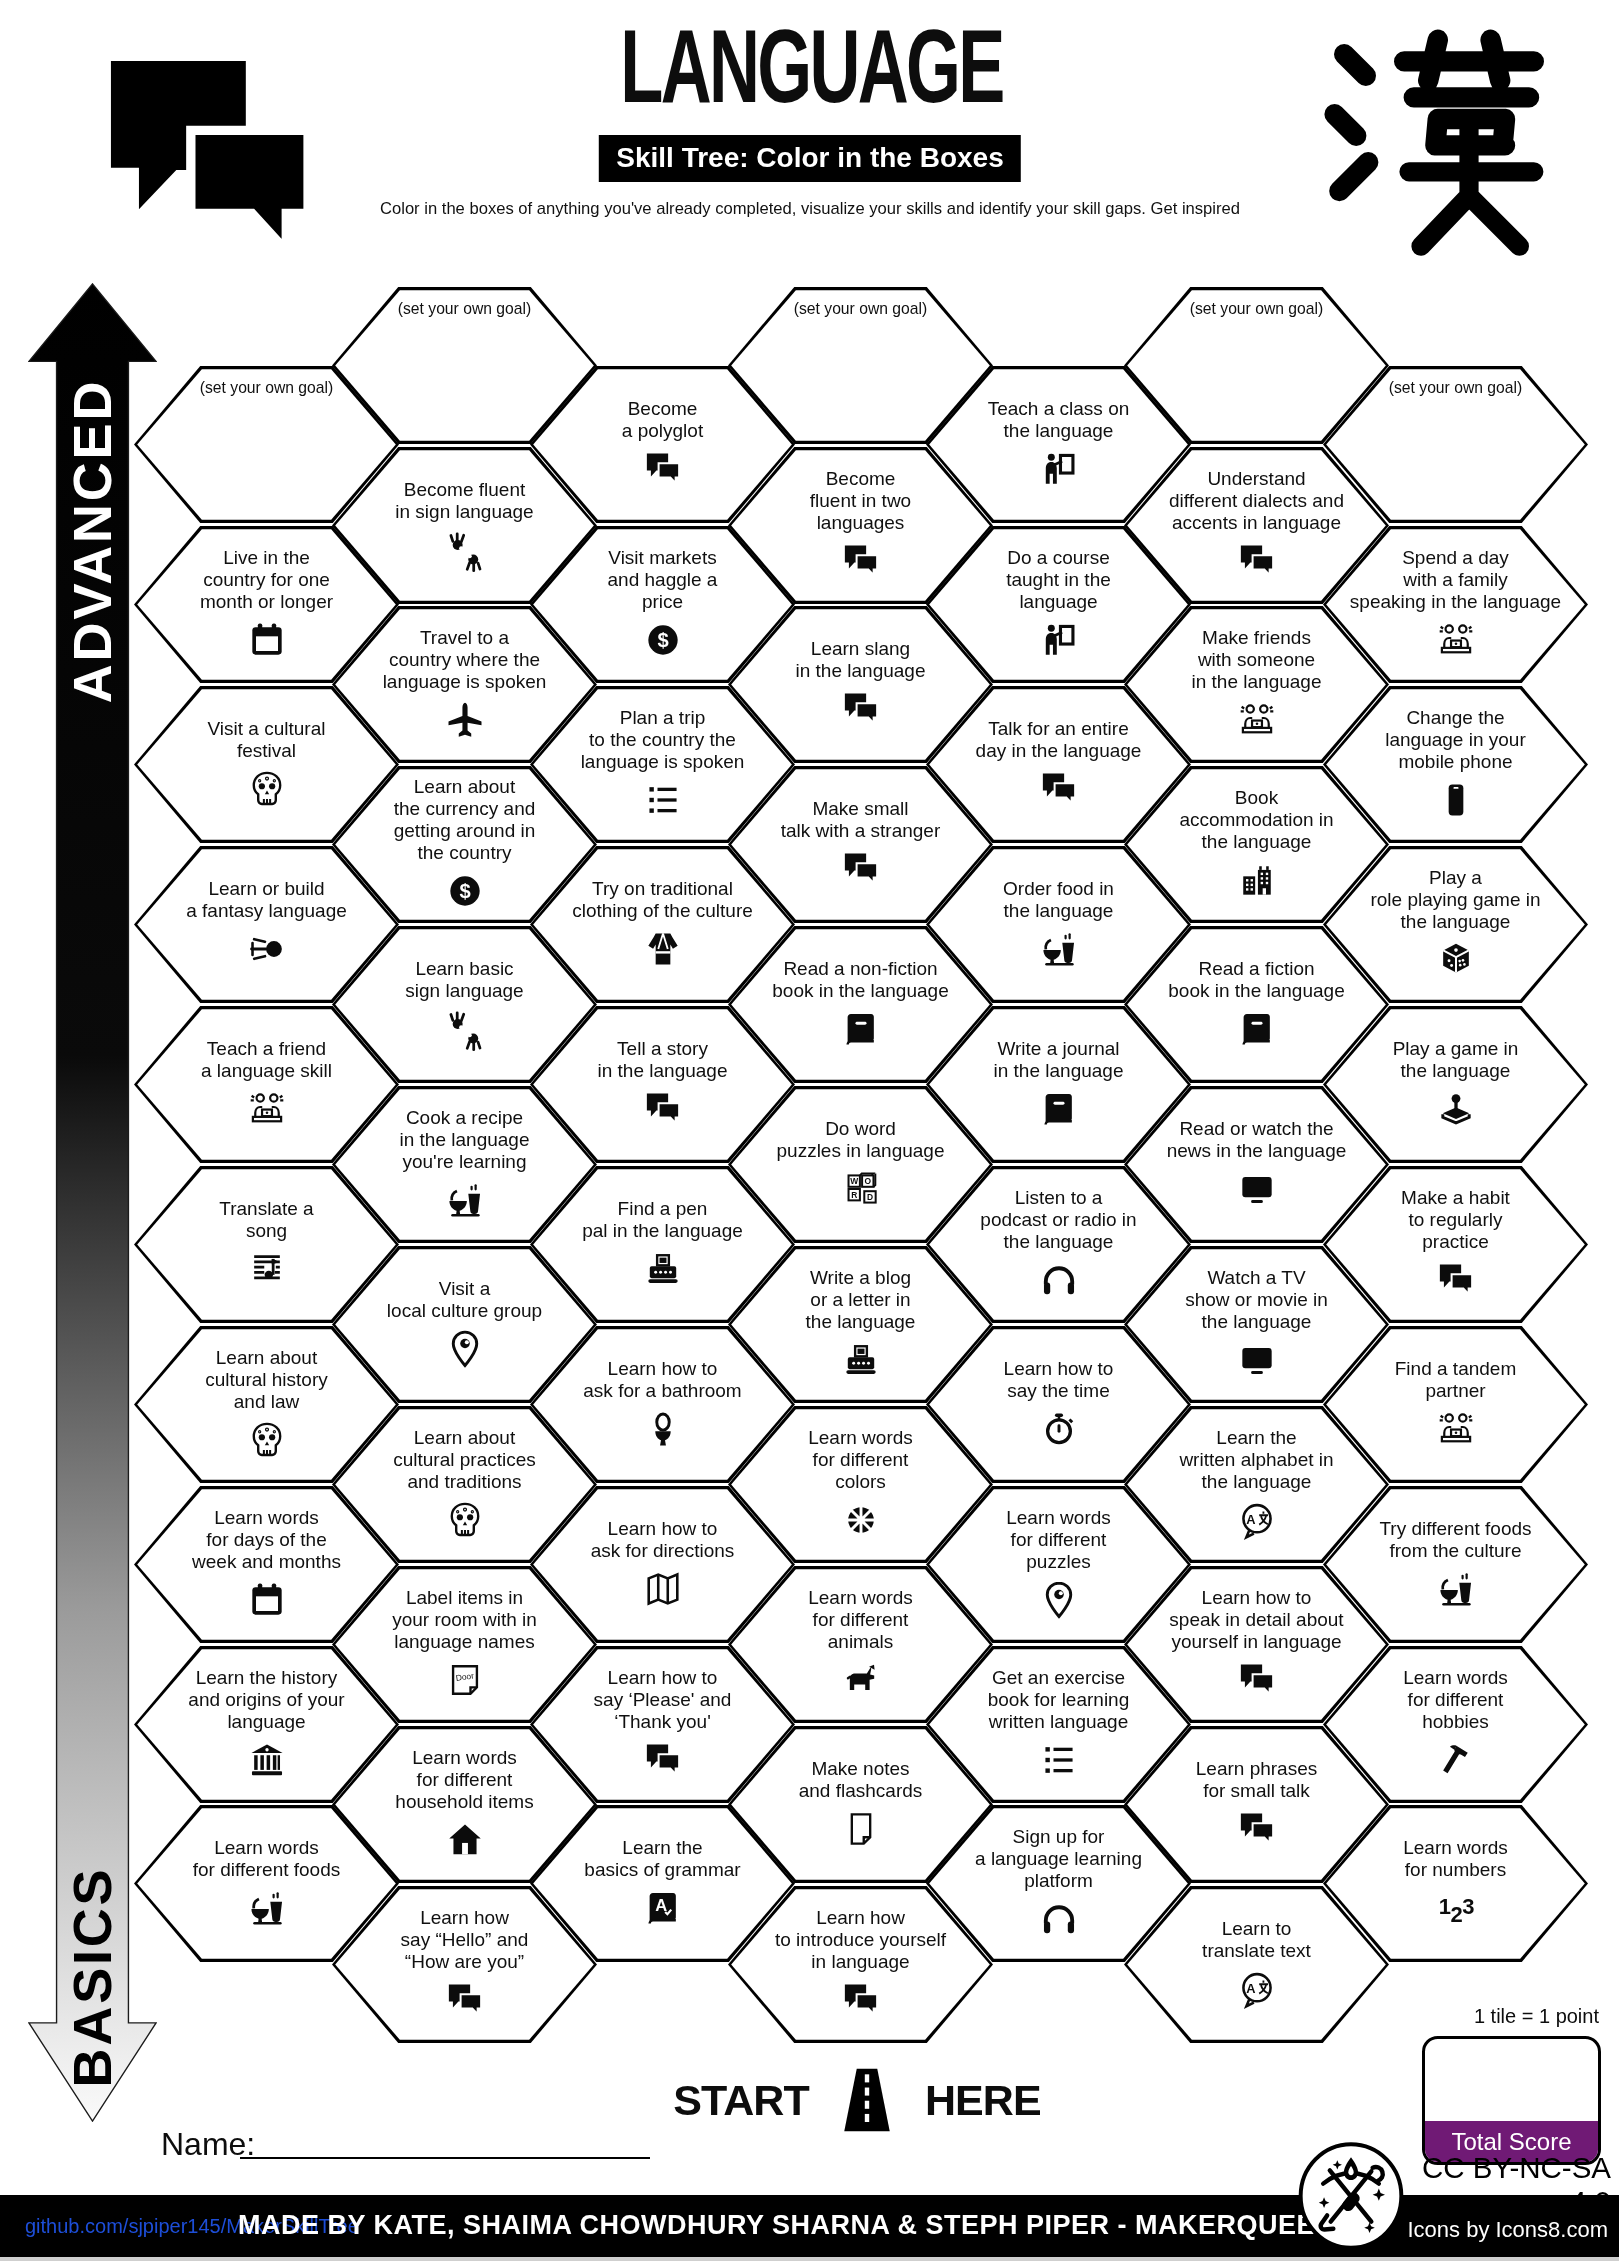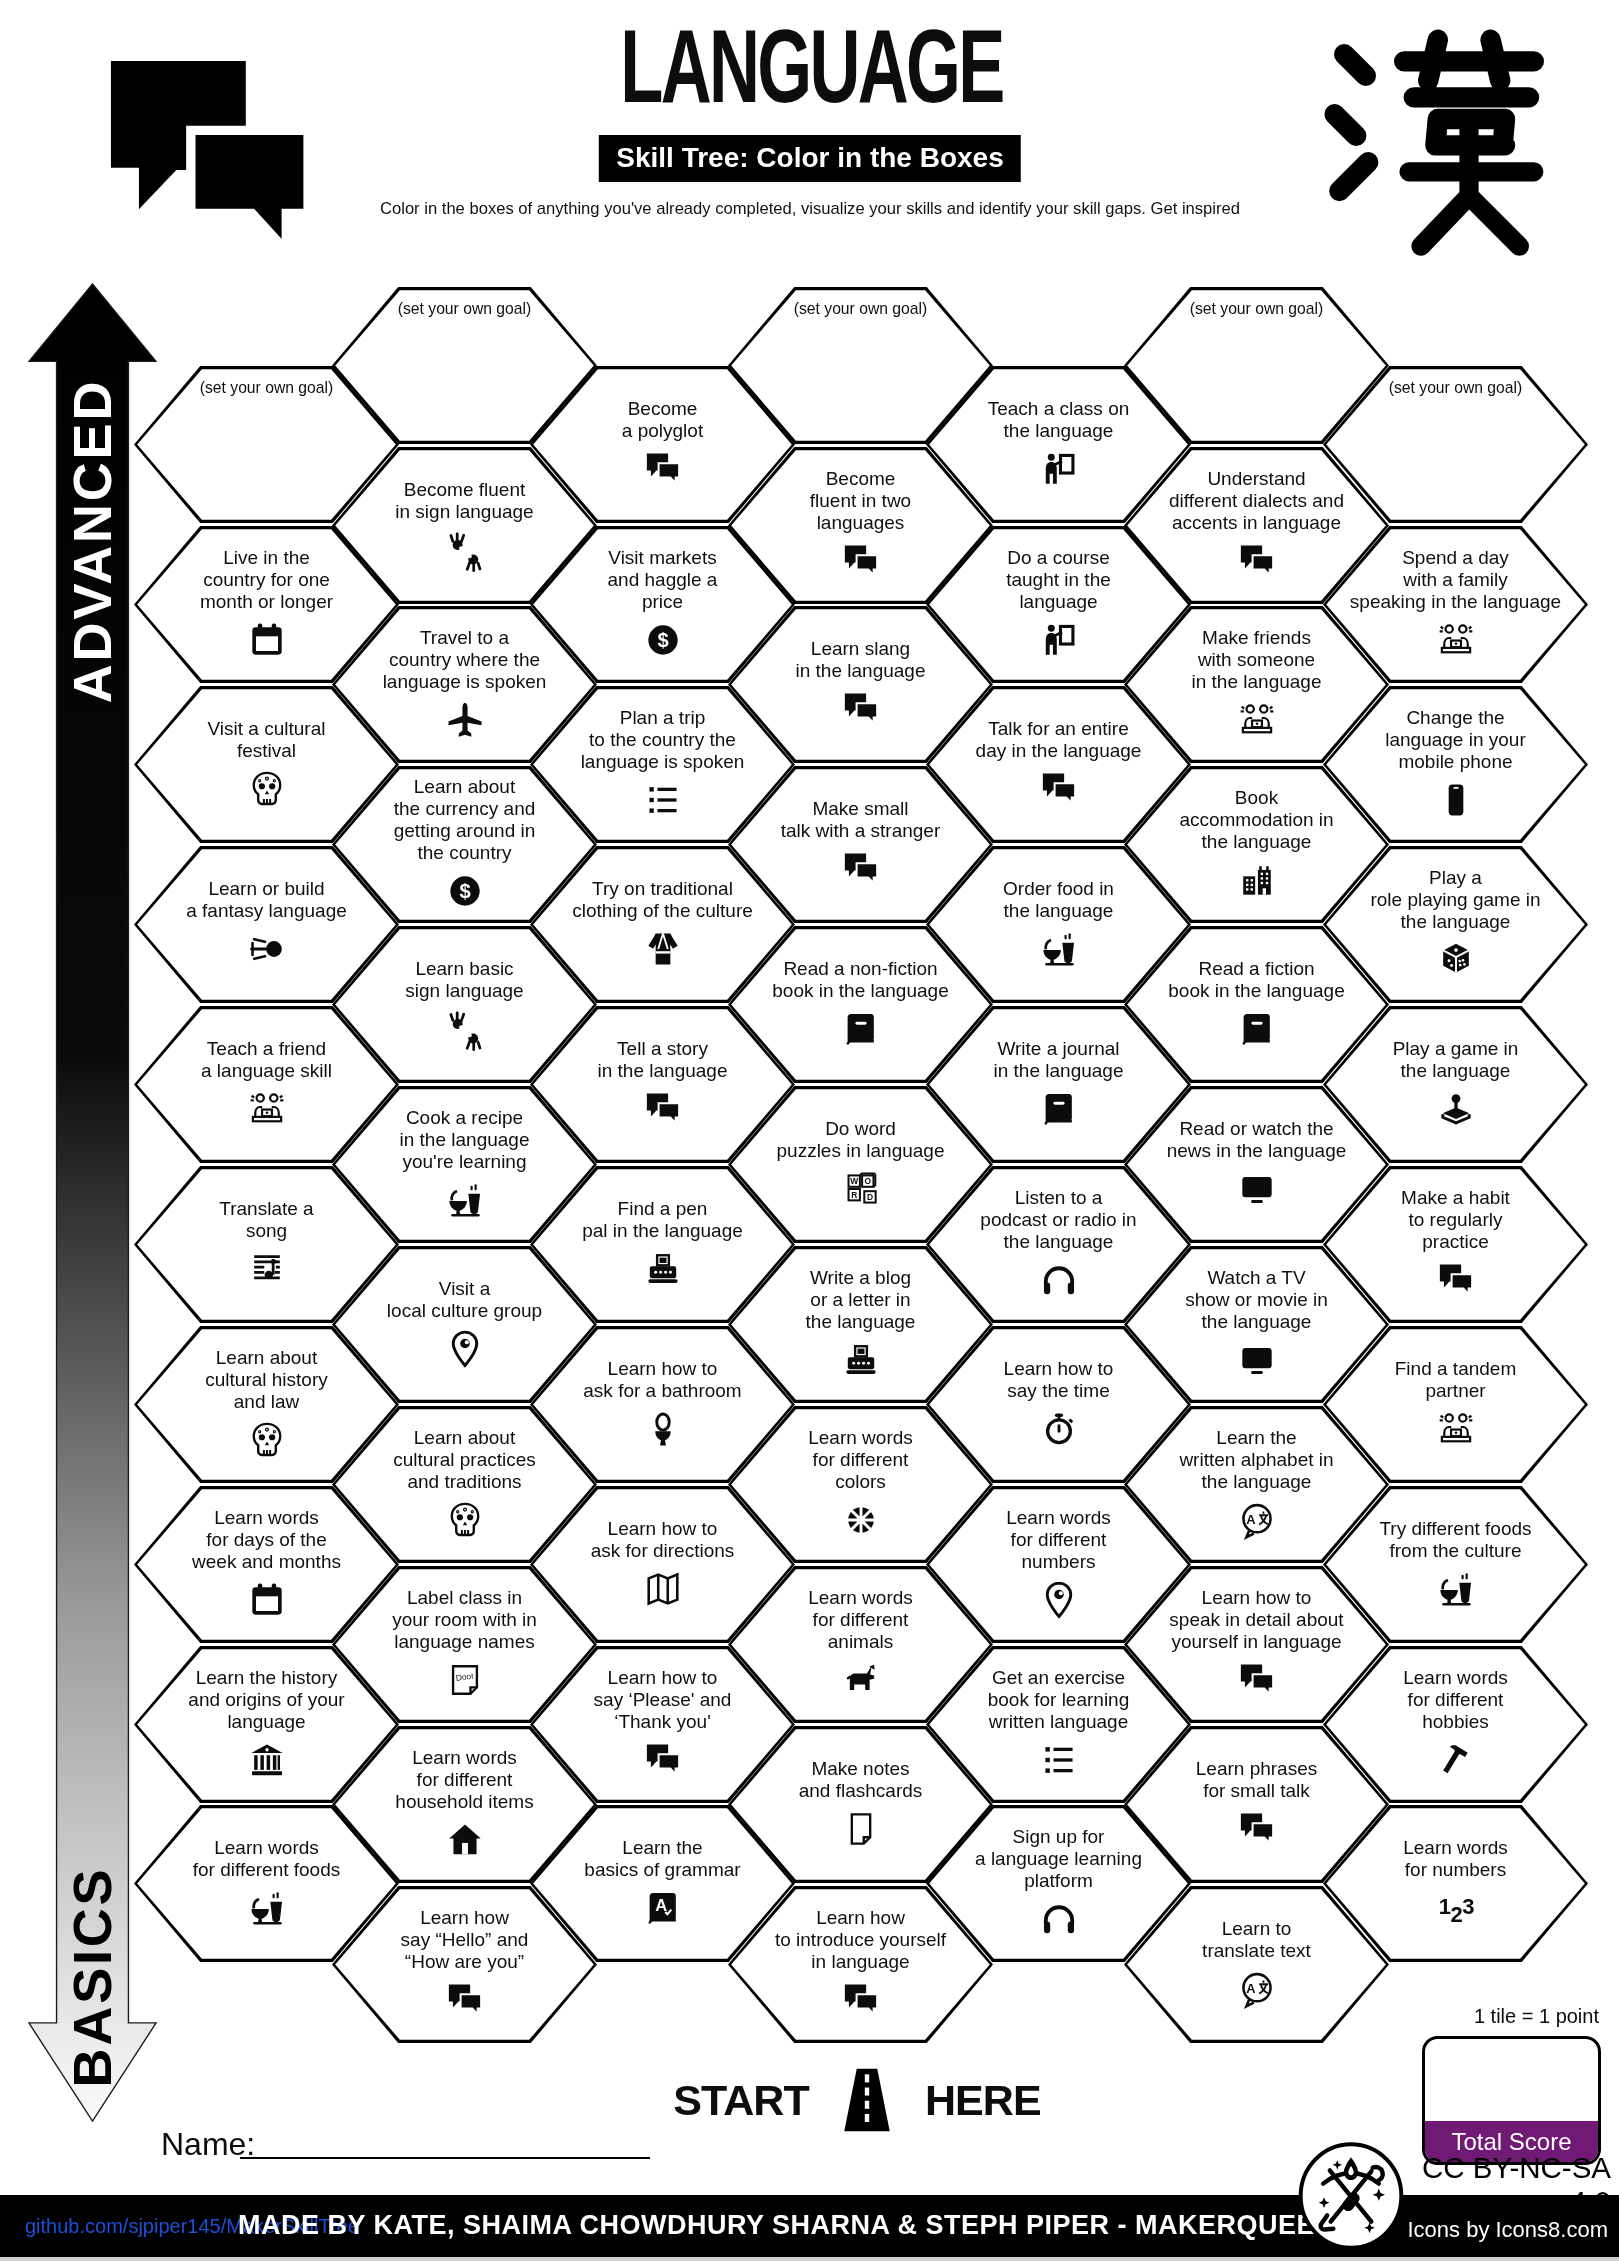--- a/index.html
+++ b/index.html
@@ -560,21 +560,21 @@
             <div class="hline">and traditions</div>
             <svg class="hex-icon" viewBox="0 0 24 24">
               <use href="#i-skull"></use>
             </svg>
           </div>
         </div>
       </div>
       <div class="hex" style="left: 332px; top: 1566px;">
         <div class="hex-inner">
           <div class="hex-content">
-            <div class="hline">Label class in</div>
+            <div class="hline">Label items in</div>
             <div class="hline">your room with in</div>
             <div class="hline">language names</div>
             <svg class="hex-icon" viewBox="0 0 24 24">
               <use href="#i-doornote"></use>
             </svg>
           </div>
         </div>
       </div>
       <div class="hex" style="left: 332px; top: 1726px;">
         <div class="hex-inner">
@@ -912,21 +912,21 @@
               <use href="#i-stopwatch"></use>
             </svg>
           </div>
         </div>
       </div>
       <div class="hex" style="left: 926px; top: 1486px;">
         <div class="hex-inner">
           <div class="hex-content">
             <div class="hline">Learn words</div>
             <div class="hline">for different</div>
-            <div class="hline">numbers</div>
+            <div class="hline">puzzles</div>
             <svg class="hex-icon" viewBox="0 0 24 24">
               <use href="#i-pin"></use>
             </svg>
           </div>
         </div>
       </div>
       <div class="hex" style="left: 926px; top: 1646px;">
         <div class="hex-inner">
           <div class="hex-content">
             <div class="hline">Get an exercise</div>

